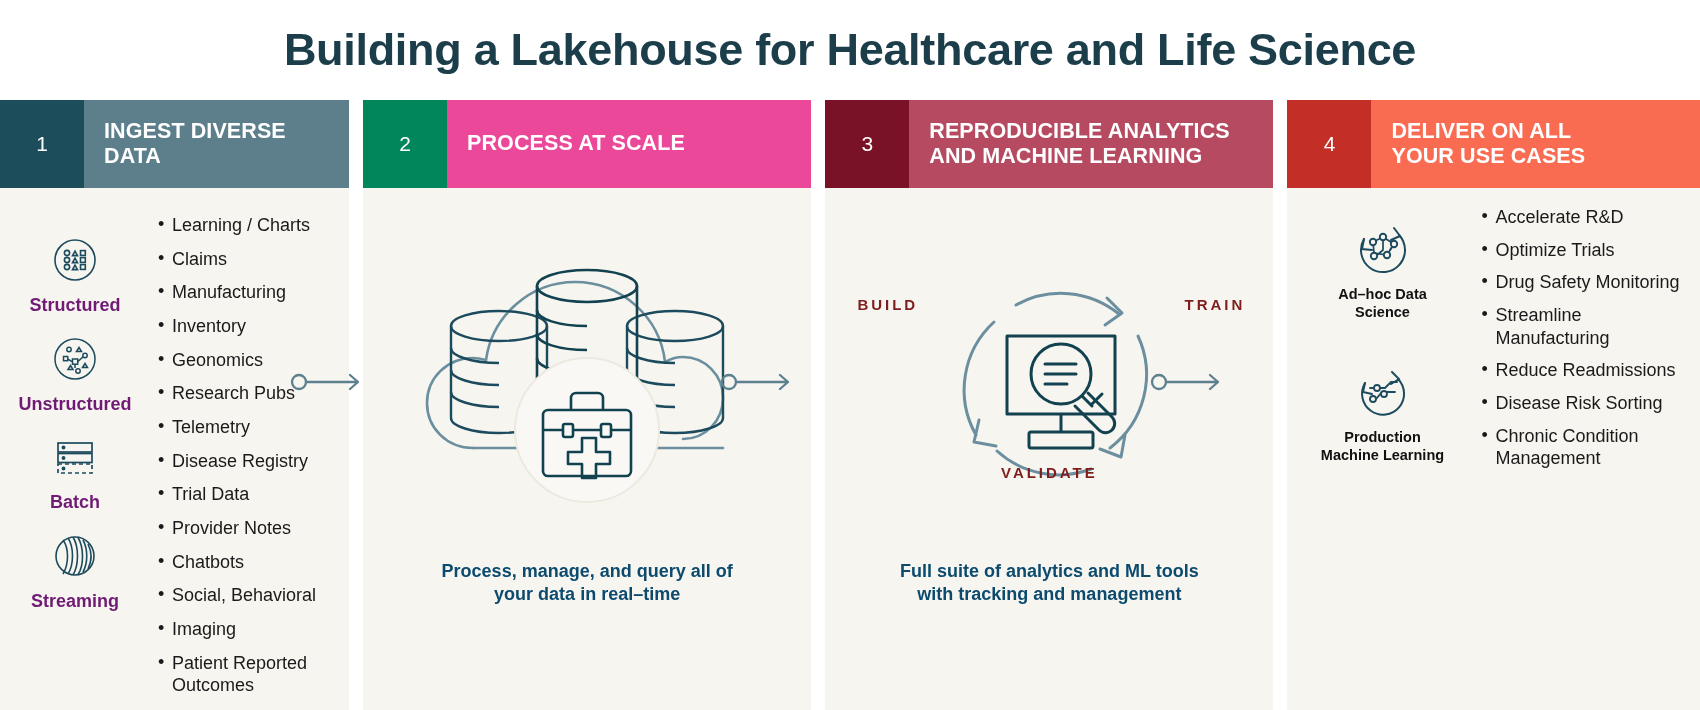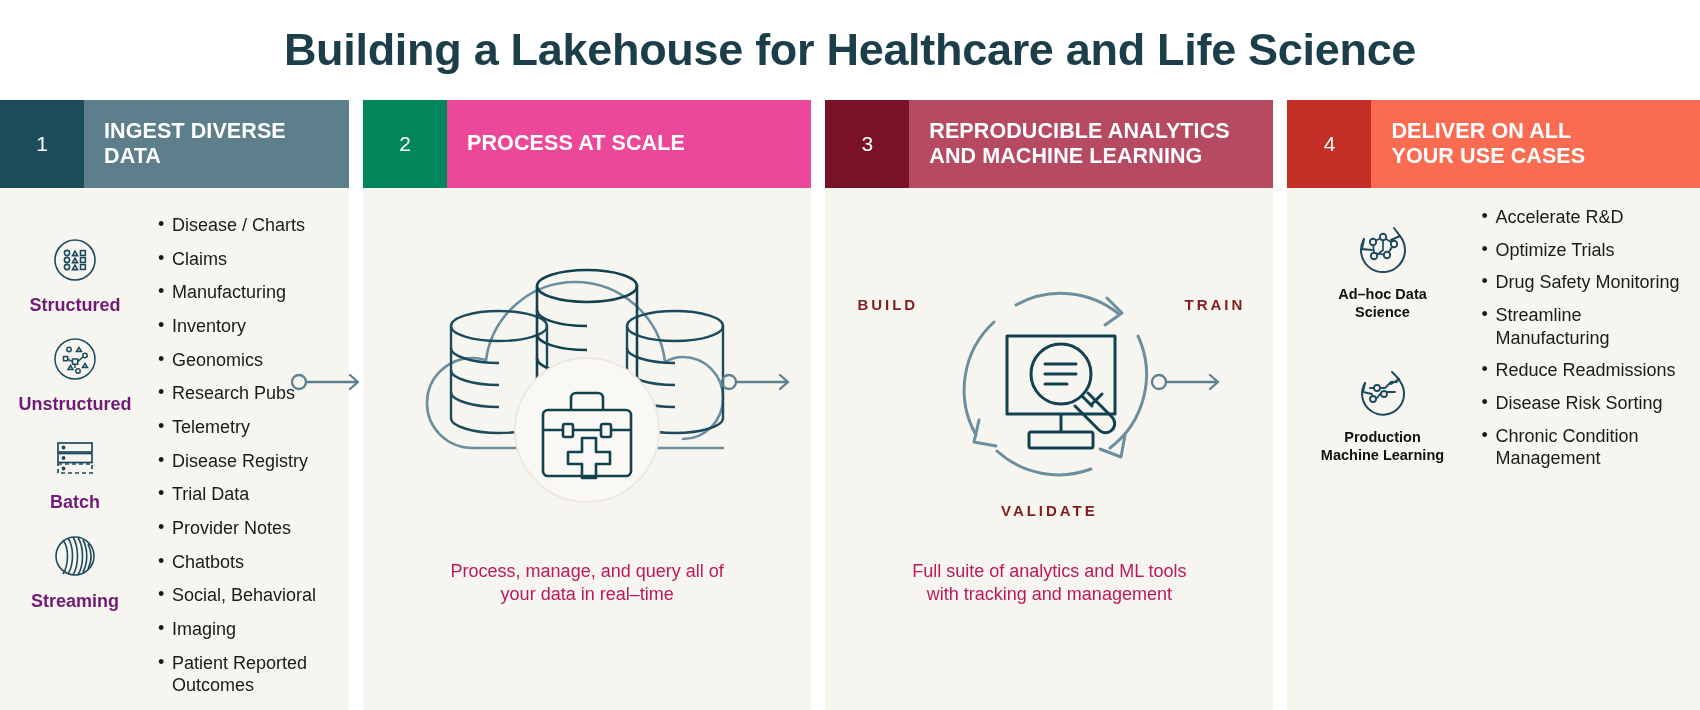--- a/index.html
+++ b/index.html
@@ -77,21 +77,21 @@
     padding-left: 14px; margin-bottom: 11px;
   }
   ul.bul li:before {
     content: "\2022"; position: absolute; left: 0; top: -1px; font-size: 18px;
   }
   ul.bul.tight li { margin-bottom: 10px; }
 
   
   .illus { display: flex; align-items: center; justify-content: center; height: 372px; }
   .caption {
-    text-align: center; font-size: 18px; font-weight: 400; color: #be185d;
+    text-align: center; font-size: 18px; font-weight: 700; color: #0c4a6e;
     line-height: 1.3; padding: 0 40px; white-space: pre-line;
   }
 
   
   .c4-wrap { display: flex; height: 522px; padding-top: 12px; }
   .c4-icons {
     width: 190px; flex: 0 0 190px;
     display: flex; flex-direction: column; align-items: center;
     padding-top: 18px; gap: 40px;
   }
@@ -106,21 +106,21 @@
   .arrow-3 { left: 1150px; }
 
   
   .cycle-wrap { position: relative; width: 420px; height: 372px; }
   .cyc-lab {
     position: absolute; font-size: 15px; font-weight: 700; letter-spacing: 3px;
     color: #7f1d1d;
   }
   .cyc-build { left: 18px; top: 108px; }
   .cyc-train { right: 14px; top: 108px; }
-  .cyc-validate { left: 0; right: 0; text-align: center; top: 276px; margin-top: 38px; }
+  .cyc-validate { left: 0; right: 0; text-align: center; top: 276px; }
 
   .c2-illus-wrap { position: relative; width: 420px; height: 372px; }
 </style>
 </head>
 <body style="background: rgb(255, 255, 255);">
 
 <div class="page">
 
   <div class="title" style="color: rgb(28, 61, 74);">Building a Lakehouse for Healthcare and Life Science</div>
 
@@ -192,21 +192,21 @@
                   <circle cx="28" cy="28" r="19"></circle>
                   <path d="M16 12c6 8 6 24 0 34M21 10c6 9 6 26 0 36M26 9c6 10 6 28 0 38M31 9.5c6 10 6 28 0 37M36 12c5 9 5 23 0 32M41 16c4 8 4 17 0 25"></path>
                 </svg>
               </span>
               <span class="lbl">Streaming</span>
             </div>
 
           </div>
           <div class="c1-list">
             <ul class="bul" id="c1bullets">
-                <li>Disease / Charts</li>
+                <li>Learning / Charts</li>
                 <li>Claims</li>
                 <li>Manufacturing</li>
                 <li>Inventory</li>
                 <li>Geonomics</li>
                 <li>Research Pubs</li>
                 <li>Telemetry</li>
                 <li>Disease Registry</li>
                 <li>Trial Data</li>
                 <li>Provider Notes</li>
                 <li>Chatbots</li>

